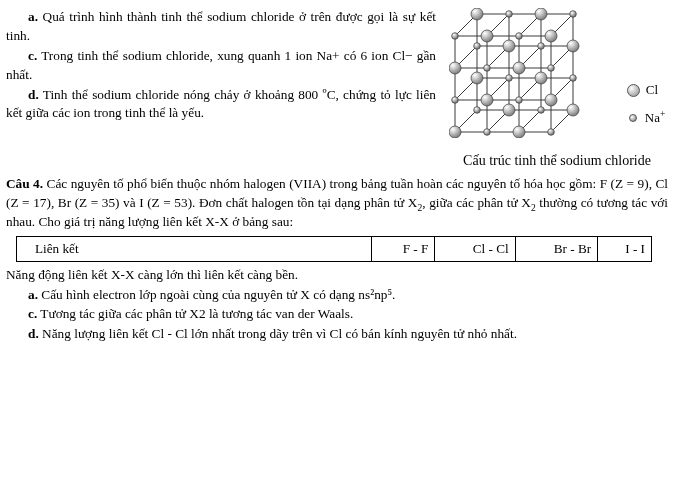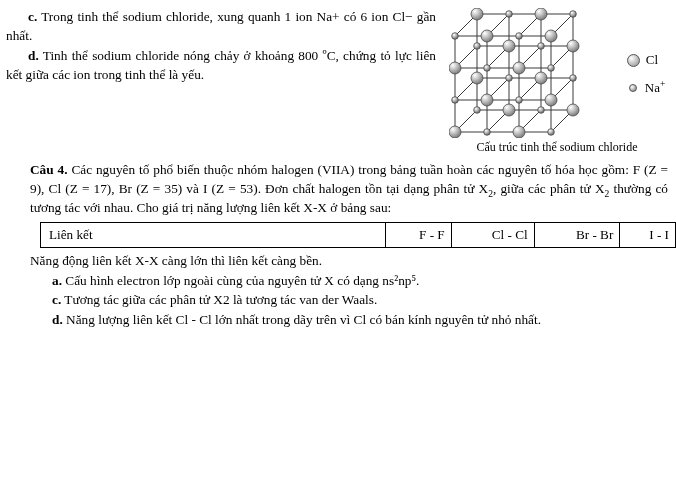--- a/index.html
+++ b/index.html
@@ -36,27 +36,27 @@
     position: relative;
     padding: 8px 8px 0 6px;
   }
   .figure {
     float: right;
     width: 222px;
     margin: 0 0 2px 10px;
     text-align: center;
   }
   .figure-caption {
-    font-size: 12px;
-    margin-top: 2px;
+    font-size: 14px;
+    margin-top: 15px;
     white-space: nowrap;
   }
   .lattice-wrap {
     display: flex;
-    align-items: center;
+    align-items: flex-end;
     justify-content: center;
     gap: 22px;
   }
   .legend {
     margin-left: 4px;
     padding-top: 14px;
     font-size: 13px;
     text-align: left;
   }
   .legend-row {
@@ -80,39 +80,38 @@
     background: radial-gradient(circle at 32% 30%, #ffffff 0%, #bbbbbb 50%, #6f6f6f 100%);
     border: 1px solid #555;
     margin-left: 2px; margin-right: 8px;
   }
   .indent { text-indent: 22px; }
 
   
   .q4-block {
     padding: 4px 8px 0 6px;
     clear: both;
-    margin-left: 24px;
   }
   table.energy {
     border-collapse: collapse;
     width: 636px;
     margin: 4px 0 4px 10px;
     font-size: 13.2px;
   }
   table.energy td, table.energy th {
     border: 1px solid #000;
     padding: 2px 6px;
     font-weight: normal;
     text-align: right;
     height: 20px;
   }
   table.energy td.label, table.energy th.label {
     text-align: left;
     width: 330px;
-    padding-left: 8px;
+    padding-left: 18px;
   }
   .opts p { margin: 0 0 1px 0; }
 </style>
 </head>
 <body>
 
 <div class="page">
 
   <div class="q3-block">
 
@@ -226,20 +225,21 @@
           <div class="legend-row">
             <span class="legend-dot dot-na"></span>
             <span><span>Na</span><sup>+</sup></span>
           </div>
         </div>
       </div>
       <div class="figure-caption">Cấu trúc tinh thể sodium chloride</div>
     </div>
 
 
+    <p class="para indent"><b>a.</b><span> Quá trình hình thành tinh thể sodium chloride ở trên được gọi là sự kết tinh.</span></p>
 
 
     <p class="para indent"><b>c.</b><span> Trong tinh thể sodium chloride, xung quanh 1 ion Na+ có 6 ion Cl− gần nhất.</span></p>
 
     <p class="para indent"><b>d.</b><span> Tinh thể sodium chloride nóng chảy ở khoảng 800 ºC, chứng tỏ lực liên kết giữa các ion trong tinh thể là yếu.</span></p>
   </div>
 
   <div class="q4-block">
     <p class="para"><b>Câu 4.</b><span> Các nguyên tố phổ biến thuộc nhóm halogen (VIIA) trong bảng tuần hoàn các nguyên tố hóa học gồm: F (Z = 9), Cl (Z = 17), Br (Z = 35) và I (Z = 53). Đơn chất halogen tồn tại dạng phân tử X</span><sub>2</sub><span>, giữa các phân tử X</span><sub>2</sub><span> thường có tương tác với nhau. Cho giá trị năng lượng liên kết X-X ở bảng sau:</span></p>
 

